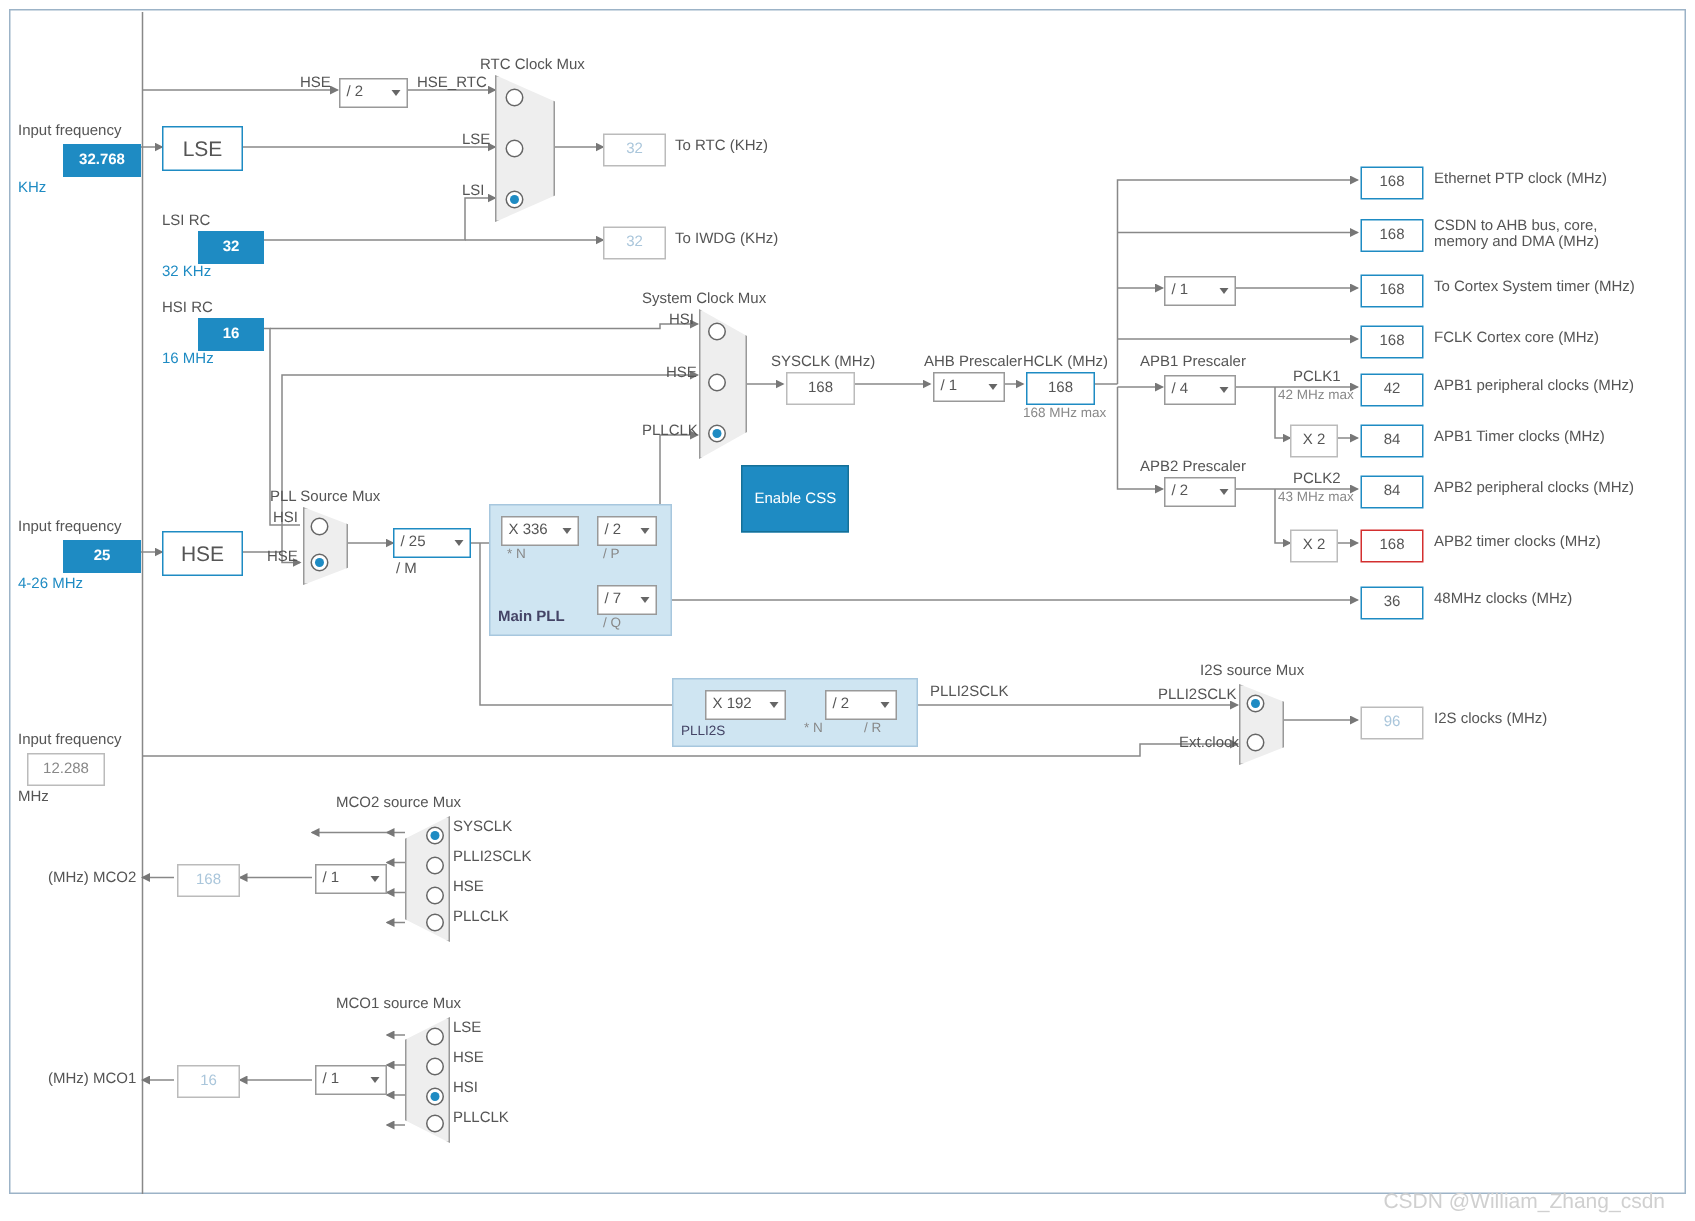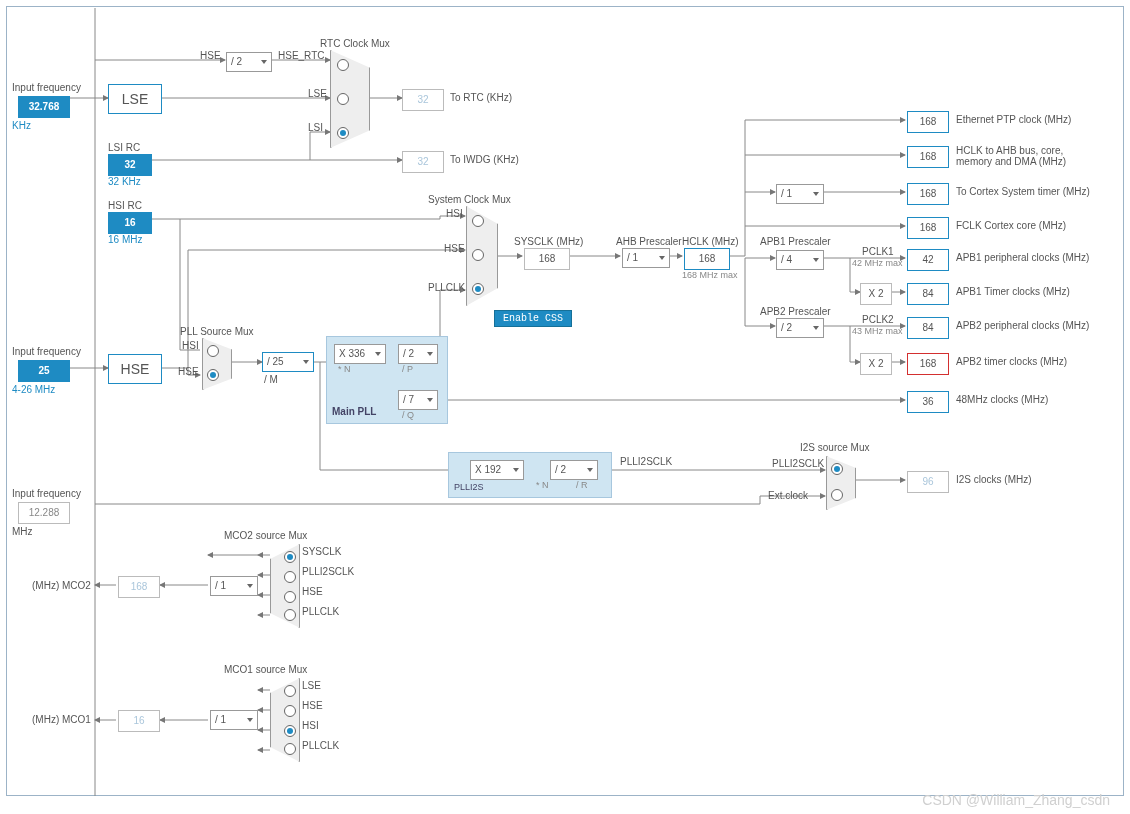--- a/index.html
+++ b/index.html
@@ -29,21 +29,21 @@
     position: absolute;
     border: 1px solid #bbb;
     background: #fff;
     text-align: center;
     line-height: 20px;
     height: 20px;
     color:#555;
   }
   .box.blue { border:1.5px solid #1e8bc3; color:#555; }
   .box.red  { border:1.5px solid #d32f2f; }
-  .box.filled { background:#1e8bc3; color:#fff; border-color:#1e8bc3; font-weight:bold; }
+  .box.filled { background:#1e8bc3; color:#fff; border-color:#1e8bc3; font-weight:bold;margin-left:24px; }
   .box.dim { color:#aac6db; border-color:#bbb; }
   .sel {
     position: absolute;
     border: 1px solid #999;
     background: #fff;
     height: 18px; line-height:18px;
     font-size:10px; color:#555;
     padding-left:4px;
   }
   .sel::after {
@@ -64,21 +64,21 @@
   }
   .radio { position:absolute; width:10px; height:10px; border:1px solid #666; border-radius:50%; background:#fff; }
   .radio.on::after { content:""; position:absolute; left:2px; top:2px; width:6px; height:6px; border-radius:50%; background:#1e8bc3; }
   .big-oscillator {
     position:absolute; width:52px; height:28px;
     background:#fff; border:1.5px solid #1e8bc3;
     text-align:center; line-height:28px; font-size:14px; color:#555;
   }
   .btn-css {
     position:absolute; background:#1e8bc3; color:#fff;
-    font-size:10px; padding:2px 8px; border:1px solid #157098;font-family:Liberation Mono, monospace;
+    font-size:10px; padding:16px 8px; border:1px solid #157098;
   }
   .watermark {
     position:absolute; right:20px; bottom:6px;
     font-size:14px; color:#d0d0d0;
     font-family: Arial, sans-serif;
   }
   svg.wires { position:absolute; left:0; top:0; pointer-events:none; }
   .arrow { marker-end:url(#ah); }
 </style>
 </head>
@@ -245,21 +245,21 @@
   <div class="sel" style="left:622px;top:248px;width:42px">/ 1</div>
 
   <div class="lbl" style="left:682px;top:236px">HCLK (MHz)</div>
   <div class="box blue" style="left:684px;top:248px;width:44px">168</div>
   <div class="lbl blue-lbl tiny" style="left:682px;top:270px">168 MHz max</div>
 
   <div class="box blue" style="left:907px;top:111px;width:40px">168</div>
   <div class="lbl" style="left:956px;top:114px">Ethernet PTP clock (MHz)</div>
 
   <div class="box blue" style="left:907px;top:146px;width:40px">168</div>
-  <div class="lbl" style="left:956px;top:145px">HCLK to AHB bus, core,</div>
+  <div class="lbl" style="left:956px;top:145px">CSDN to AHB bus, core,</div>
   <div class="lbl" style="left:956px;top:156px">memory and DMA (MHz)</div>
 
   <div class="sel" style="left:776px;top:184px;width:42px">/ 1</div>
   <div class="box blue" style="left:907px;top:183px;width:40px">168</div>
   <div class="lbl" style="left:956px;top:186px">To Cortex System timer (MHz)</div>
 
   <div class="box blue" style="left:907px;top:217px;width:40px">168</div>
   <div class="lbl" style="left:956px;top:220px">FCLK Cortex core (MHz)</div>
 
   <div class="lbl" style="left:760px;top:236px">APB1 Prescaler</div>
@@ -288,21 +288,21 @@
   <div class="pll-block" style="left:448px;top:452px;width:162px;height:44px"></div>
   <div class="lbl tiny" style="left:454px;top:482px;color:#446">PLLI2S</div>
   <div class="sel" style="left:470px;top:460px;width:48px">X 192</div>
   <div class="lbl tiny" style="left:536px;top:480px">* N</div>
   <div class="sel" style="left:550px;top:460px;width:42px">/ 2</div>
   <div class="lbl tiny" style="left:576px;top:480px">/ R</div>
   <div class="lbl" style="left:620px;top:456px">PLLI2SCLK</div>
 
   <div class="lbl" style="left:800px;top:442px">I2S source Mux</div>
   <div class="lbl" style="left:772px;top:458px">PLLI2SCLK</div>
-  <div class="lbl" style="left:768px;top:490px">Ext.clock</div>
+  <div class="lbl" style="left:786px;top:490px">Ext.clock</div>
   <div class="mux" style="left:826px;top:456px;width:28px;height:52px;clip-path:polygon(0 0,100% 22%,100% 78%,0 100%)">
     <div class="radio on" style="left:4px;top:6px"></div>
     <div class="radio" style="left:4px;top:32px"></div>
   </div>
   <div class="box dim" style="left:907px;top:471px;width:40px">96</div>
   <div class="lbl" style="left:956px;top:474px">I2S clocks (MHz)</div>
 
   <div class="lbl" style="left:224px;top:530px">MCO2 source Mux</div>
   <div class="mux" style="left:270px;top:544px;width:28px;height:82px;clip-path:polygon(100% 0,0 18%,0 82%,100% 100%)">
     <div class="radio on" style="left:13px;top:6px"></div>

